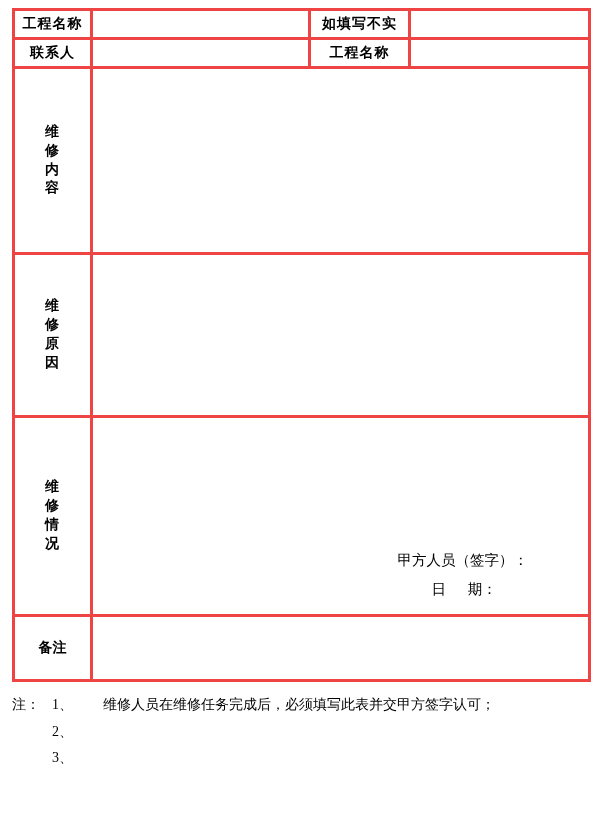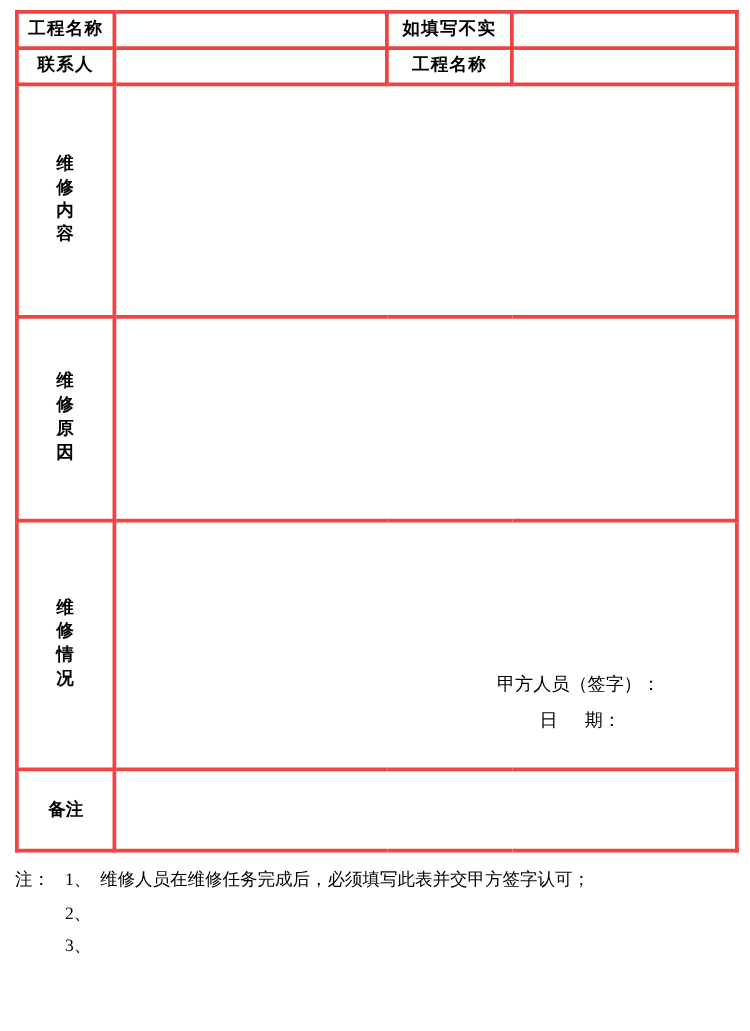--- a/index.html
+++ b/index.html
@@ -61,21 +61,21 @@
   .vtext span {
     display: block;
   }
   .body-cell {
     position: relative;
     vertical-align: top;
   }
   .sign-area {
     position: absolute;
     right: 60px;
-    bottom: 22px;
+    bottom: 10px;
     text-align: left;
     font-size: 14.5px;
     line-height: 2.0;
   }
   .sign-area div {
     white-space: pre;
   }
   .notes {
     width: 576px;
     margin: 10px auto 0 auto;
@@ -89,20 +89,21 @@
     width: 40px;
     flex: 0 0 40px;
     text-align: left;
   }
   .notes .note-num {
     width: 28px;
     flex: 0 0 28px;
   }
   .notes .note-body {
     flex: 1 1 auto;
+    margin-left: 23px;
   }
 </style>
 </head>
 <body>
 
 <div class="page">
 
   <table class="form">
     <colgroup>
       <col style="width:78px">

